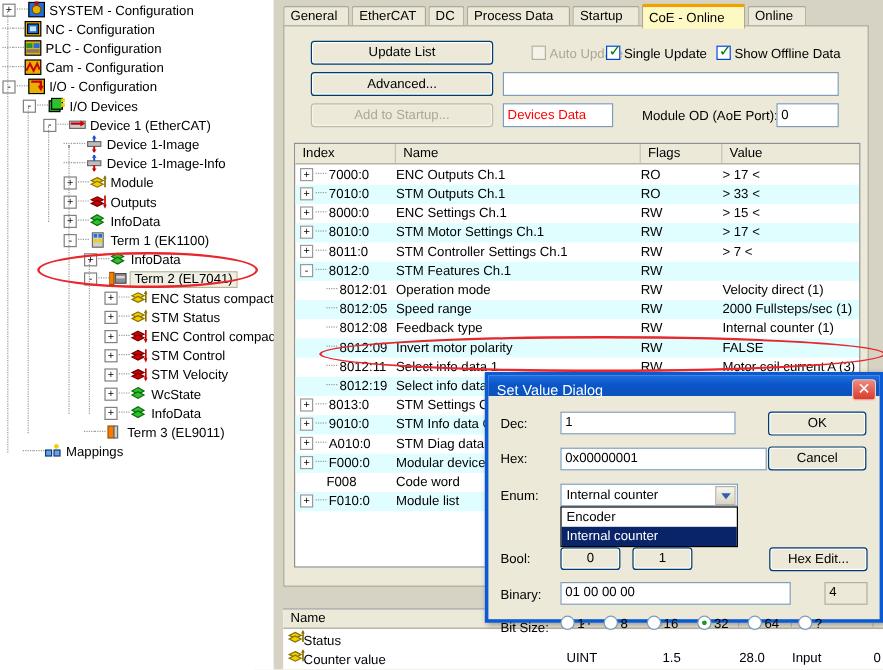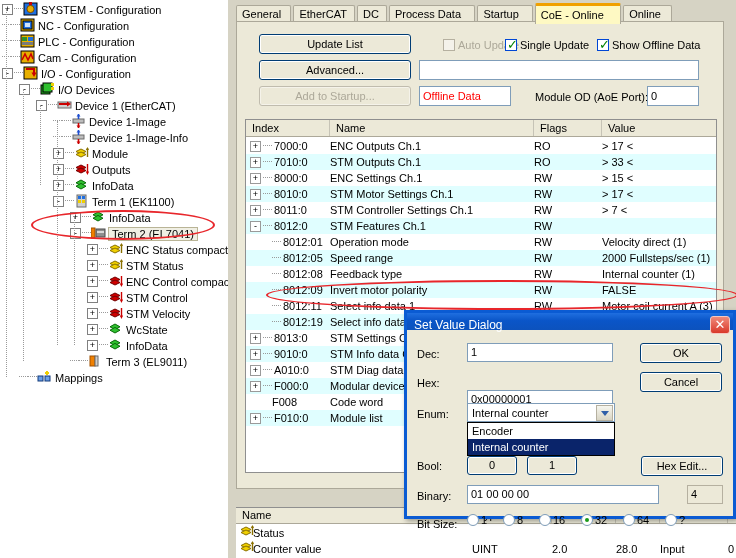--- a/index.html
+++ b/index.html
@@ -361,21 +361,21 @@
       </div>
       <div class="cbx" style="left:268px;top:16px;">
         <span class="box"><span class="tick">✓</span></span><span>Single Update</span>
       </div>
       <div class="cbx" style="left:360px;top:16px;">
         <span class="box"><span class="tick">✓</span></span><span>Show Offline Data</span>
       </div>
 
       <div class="tfield" style="left:182px;top:38px;width:280px;height:20px;"></div>
 
-      <div class="tfield redtext" style="left:182px;top:64px;width:92px;height:20px;line-height:18px;">Offline Data</div>
+      <div class="tfield redtext" style="left:182px;top:64px;width:92px;height:20px;line-height:18px;">Devices Data</div>
 
       <div class="lbl" style="left:298px;top:68px;">Module OD (AoE Port):</div>
       <div class="tfield" style="left:410px;top:64px;width:52px;height:20px;line-height:18px;">0</div>
 
       <div id="od-table">
         <div id="od-head">
             <div class="hcell" style="left: 0px; width: 84px;">Index</div>
             <div class="hcell" style="left: 84px; width: 204px;">Name</div>
             <div class="hcell" style="left: 288px; width: 68px;">Flags</div>
             <div class="hcell" style="left: 356px; width: 116px;">Value</div>
@@ -518,40 +518,40 @@
           <div class="bl-user"></div>
         </div>
         <div class="blrow" style="top: 33px;">
           <div class="bl-name"><span style="display:inline-block;width:14px;vertical-align:middle;position:relative;top:-1px;"><svg width="15" height="14" viewBox="0 0 15 14" xmlns="http://www.w3.org/2000/svg">
                 <path d="M7 3 L12 5.5 L7 8 L2 5.5 Z" fill="#f0d000" stroke="#8a7000"></path>
                 <path d="M7 6 L12 8.5 L7 11 L2 8.5 Z" fill="#f0d000" stroke="#8a7000"></path>
                 <path d="M13.5 11 L13.5 2" stroke="#8a7000" stroke-width="1.4"></path>
                 <path d="M13.5 1 L11.8 4 L15 4 Z" fill="#8a7000"></path>
               </svg></span><span>Counter value</span></div>
           <div class="bl-type">UINT</div>
-          <div class="bl-size">2.0</div>
+          <div class="bl-size">1.5</div>
           <div class="bl-offs">28.0</div>
           <div class="bl-inout">Input</div>
           <div class="bl-user">0</div>
         </div>
       </div>
   </div>
 
   <div id="dialog">
     <div id="dlg-title">
       <span>Set Value Dialog</span>
     </div>
     <div id="dlg-close">✕</div>
 
     <div class="dlbl" style="left:10px;top:35px;">Dec:</div>
     <div class="dfield" style="left:60px;top:30px;width:146px;height:19px;">1</div>
     <div class="dbtn" style="left:233px;top:30px;width:82px;height:20px;">OK</div>
 
     <div class="dlbl" style="left:10px;top:64px;">Hex:</div>
-    <div class="dfield" style="left:60px;top:77px;width:146px;height:19px;">0x00000001</div>
+    <div class="dfield" style="left:60px;top:60px;width:172px;height:19px;">0x00000001</div>
     <div class="dbtn" style="left:233px;top:59px;width:82px;height:20px;">Cancel</div>
 
     <div class="dlbl" style="left:10px;top:95px;">Enum:</div>
     <div id="combo" style="left:60px;top:90px;width:148px;height:19px;">
       <span id="combo-text">Internal counter</span>
       <span id="combo-arrow">
           <span class="ar"></span>
         </span>
     </div>
     <div id="dropdown" style="left:60px;top:109px;width:148px;">

